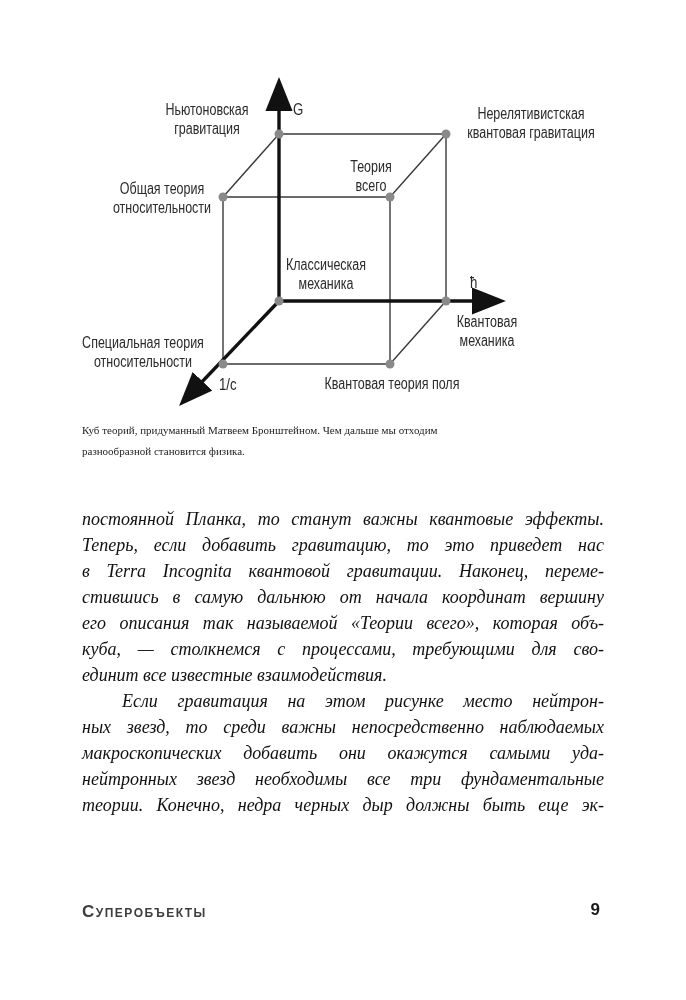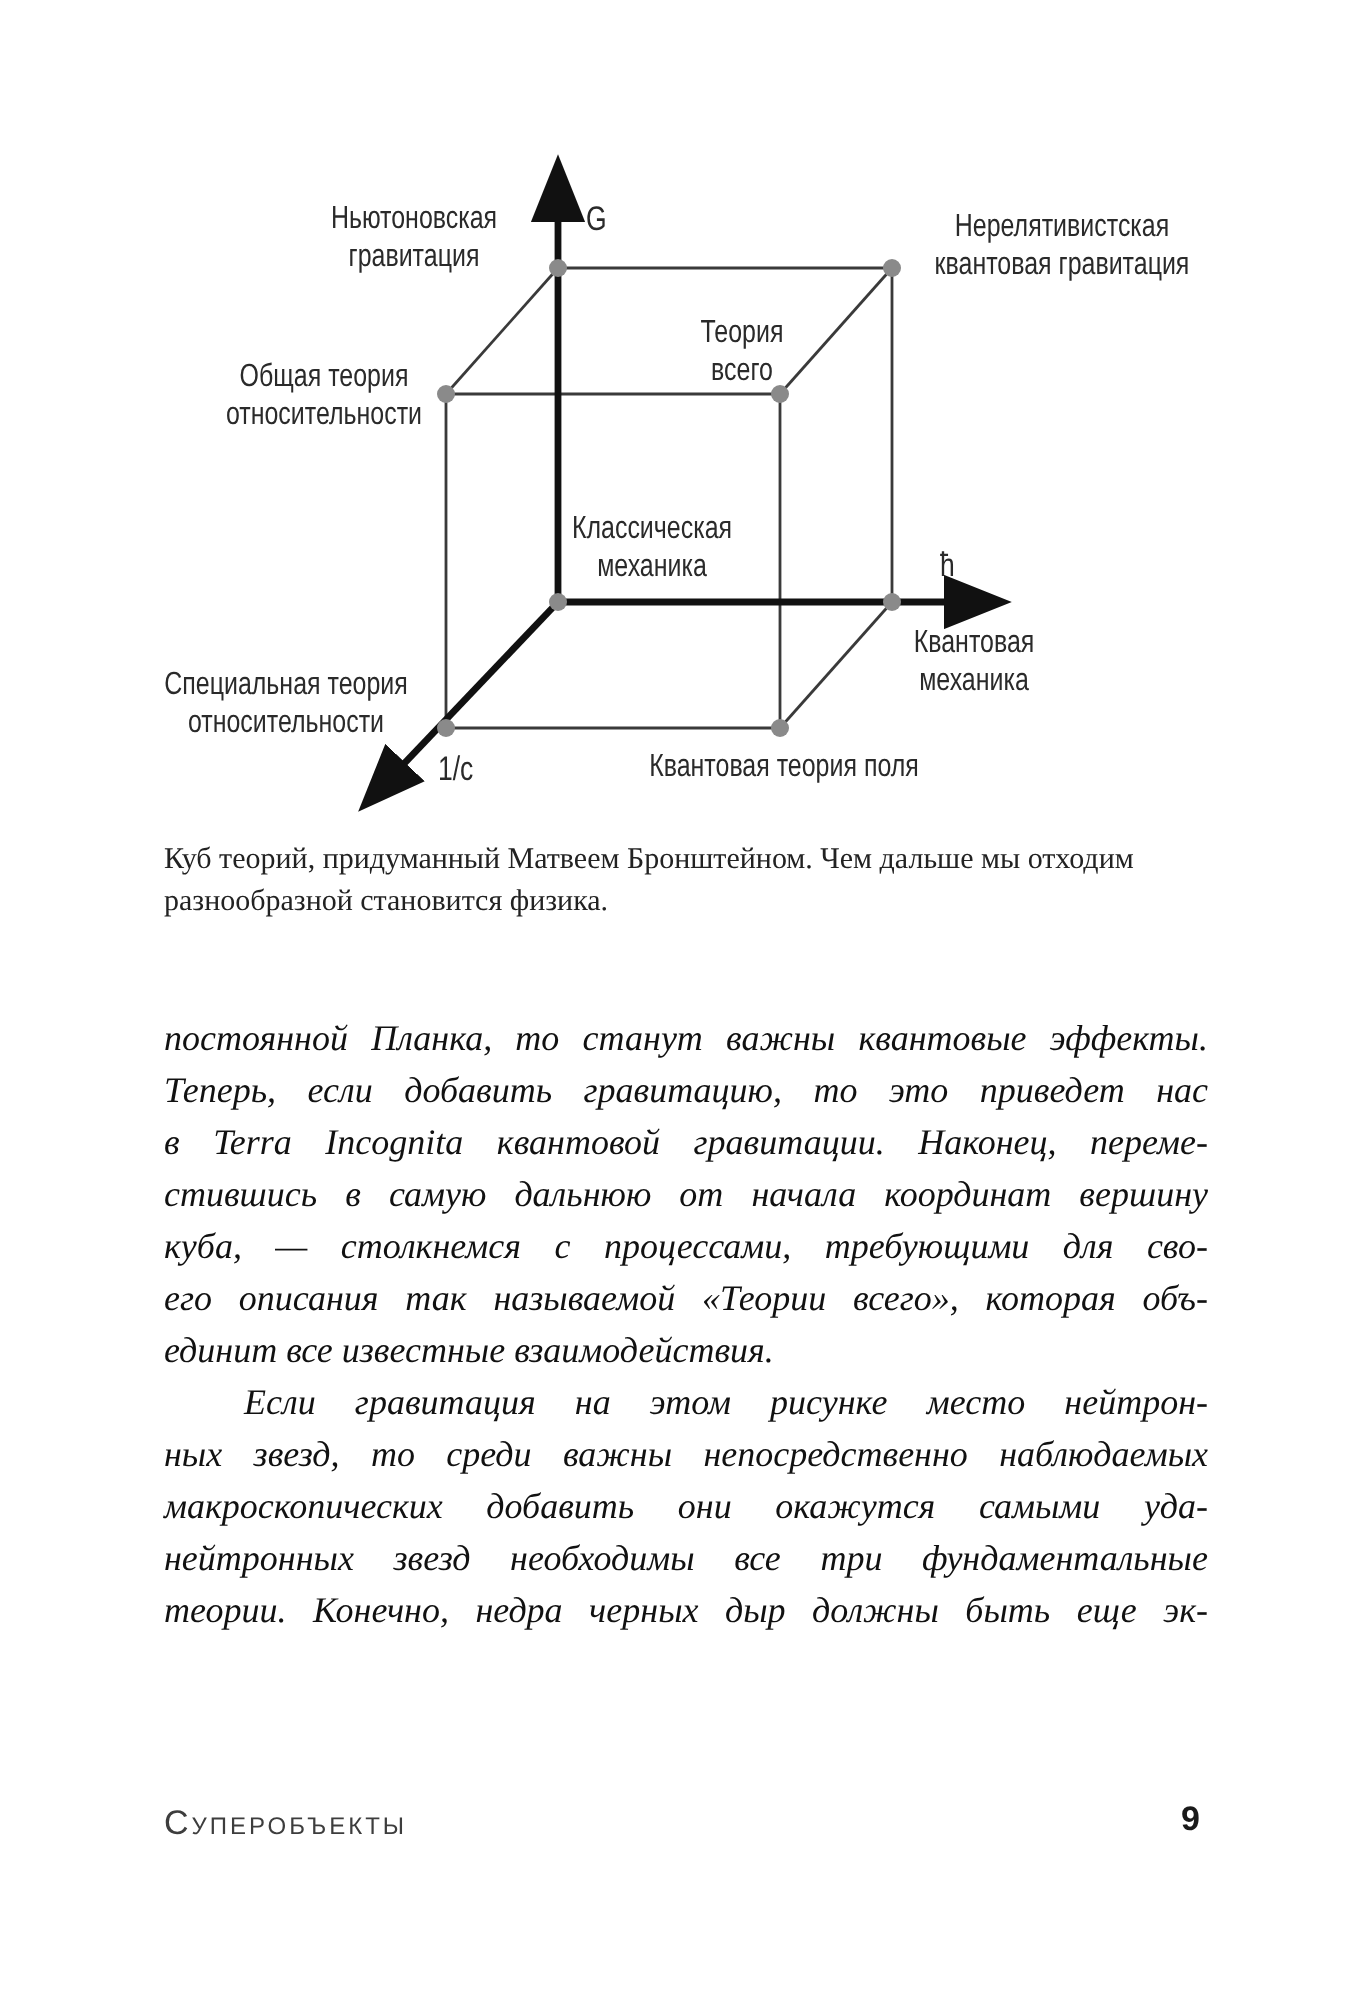--- a/index.html
+++ b/index.html
@@ -25,21 +25,21 @@
     white-space:nowrap;
   }
   .diagram-label.axis{
     width:auto;text-align:left;
     transform-origin:0 0;
     font-size:17px;
   }
   
   .caption{
     position:absolute;left:82px;top:420px;width:524px;
-    font-size:15px;line-height:21px;color:#222;
+    font-size:11px;line-height:21px;color:#222;
   }
   .caption div{height:21px;}
   
   .body-text{
     position:absolute;left:82px;top:506px;width:522px;
     font-size:18px;line-height:26px;color:#111;font-style:italic;
   }
   .bline{
     height:26px;
     text-align:justify;
@@ -48,20 +48,21 @@
   }
   .bline.para-end{text-align-last:left;}
   .bline.indent{text-indent:40px;}
   
   .footer-title{
     position:absolute;left:82px;top:902px;
     font-family:"Liberation Sans", sans-serif;
     font-variant:small-caps;
     font-size:17px;letter-spacing:1.5px;
     color:#3d3d3d;
+    font-weight:bold;
   }
   .footer-page{
     position:absolute;right:86px;top:900px;
     font-family:"Liberation Sans", sans-serif;
     font-weight:bold;font-size:17px;color:#1a1a1a;
   }
 </style>
 </head>
 <body>
 
@@ -150,22 +151,22 @@
   <div class="caption">
     <div>Куб теорий, придуманный Матвеем Бронштейном. Чем дальше мы отходим</div>
     <div>разнообразной становится физика.</div>
   </div>
 
   <div class="body-text">
     <div class="bline">постоянной Планка, то станут важны квантовые эффекты.</div>
     <div class="bline">Теперь, если добавить гравитацию, то это приведет нас</div>
     <div class="bline">в Terra Incognita квантовой гравитации. Наконец, переме-</div>
     <div class="bline">стившись в самую дальнюю от начала координат вершину</div>
+    <div class="bline">его описания так называемой «Теории всего», которая объ-</div>
     <div class="bline">куба, — столкнемся с процессами, требующими для сво-</div>
-    <div class="bline">его описания так называемой «Теории всего», которая объ-</div>
     <div class="bline para-end">единит все известные взаимодействия.</div>
     <div class="bline indent">Если гравитация на этом рисунке место нейтрон-</div>
     <div class="bline">ных звезд, то среди важны непосредственно наблюдаемых</div>
     <div class="bline">макроскопических добавить они окажутся самыми уда-</div>
     <div class="bline">нейтронных звезд необходимы все три фундаментальные</div>
     <div class="bline">теории. Конечно, недра черных дыр должны быть еще эк-</div>
   </div>
 
   <div class="footer-title">Суперобъекты</div>
   <div class="footer-page">9</div>

